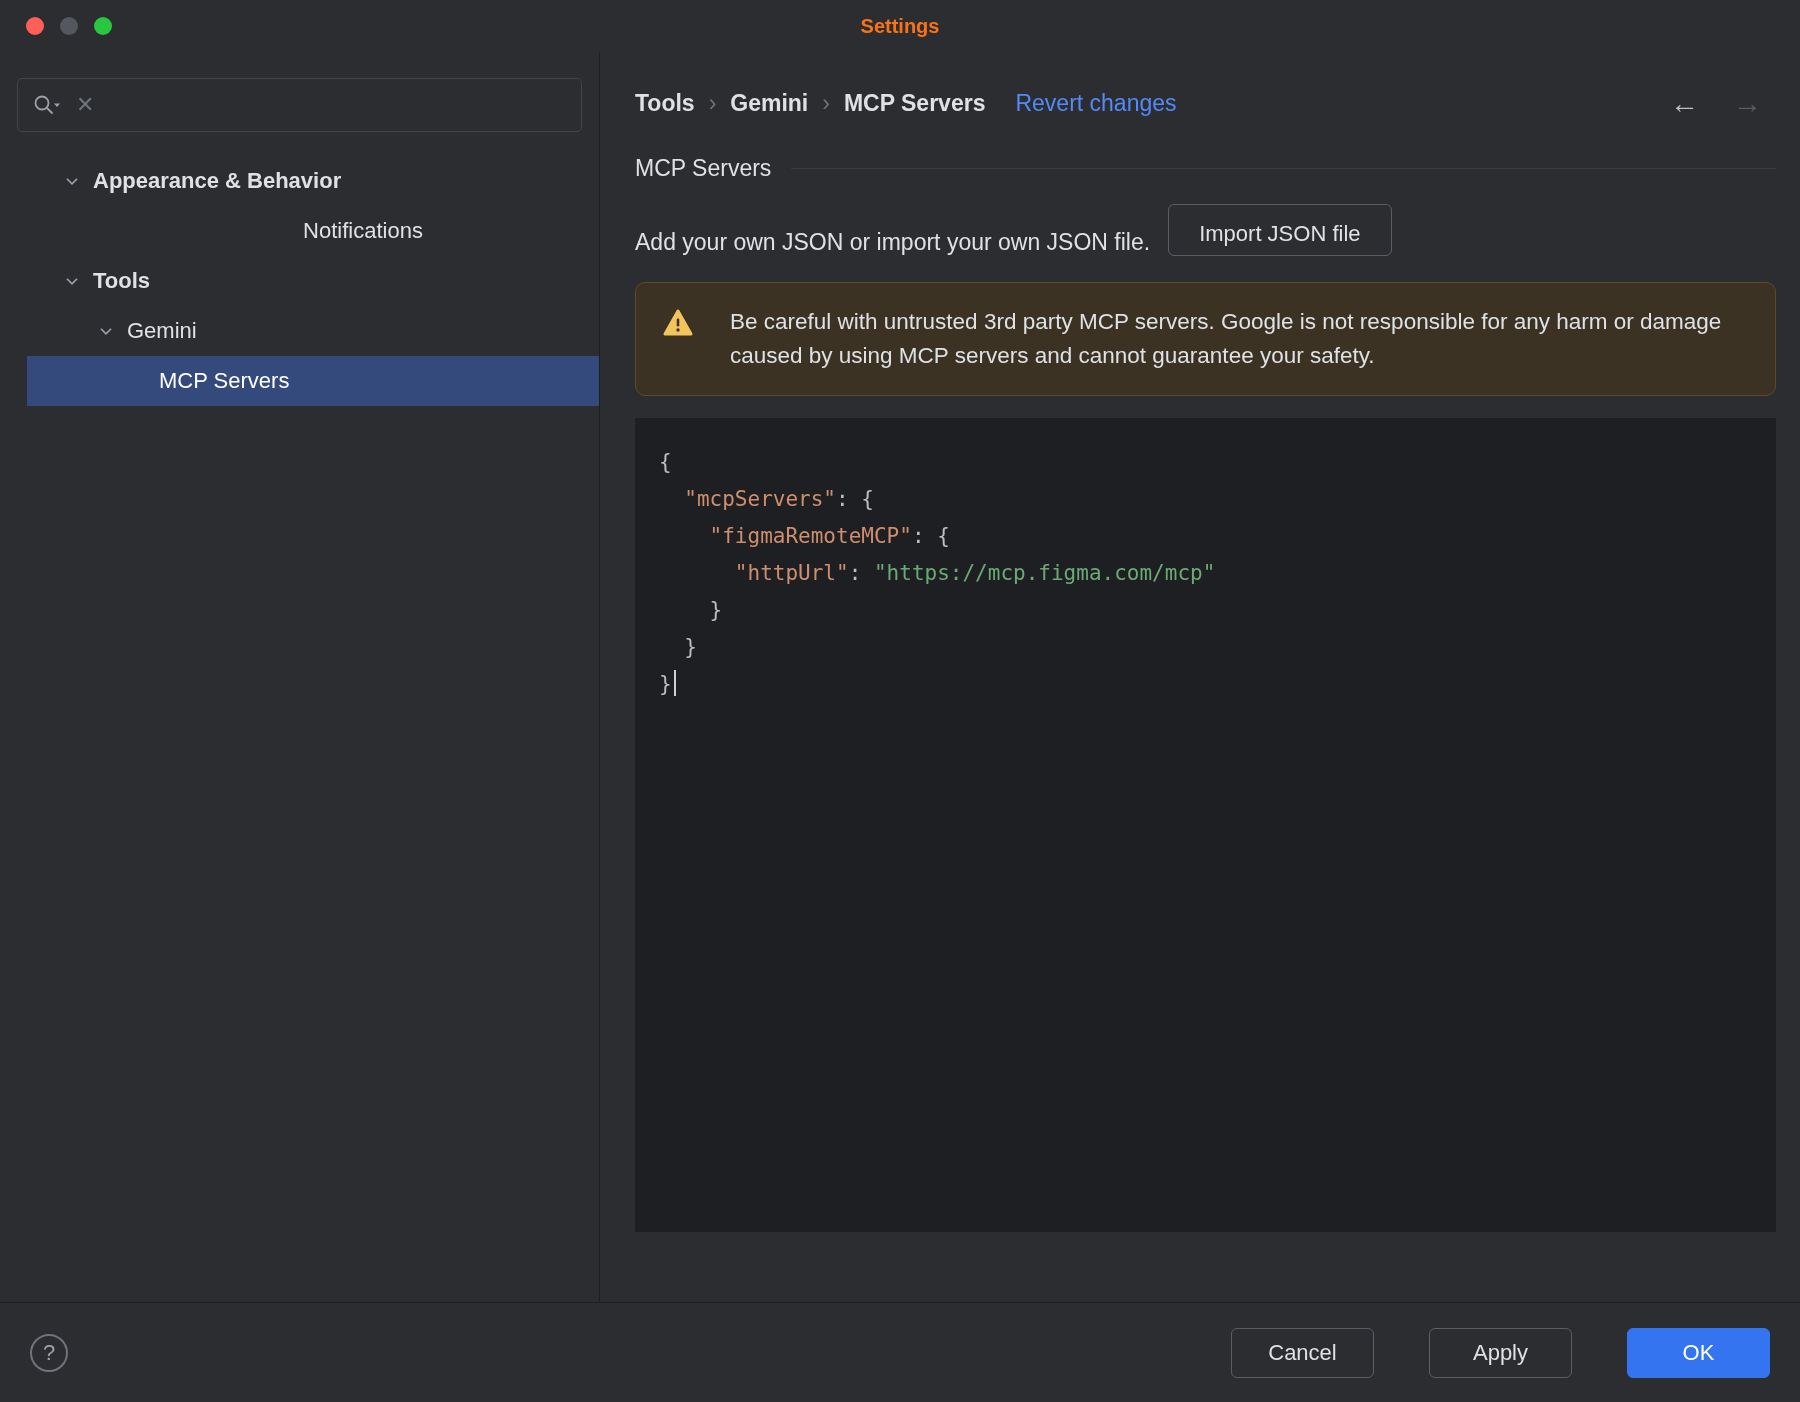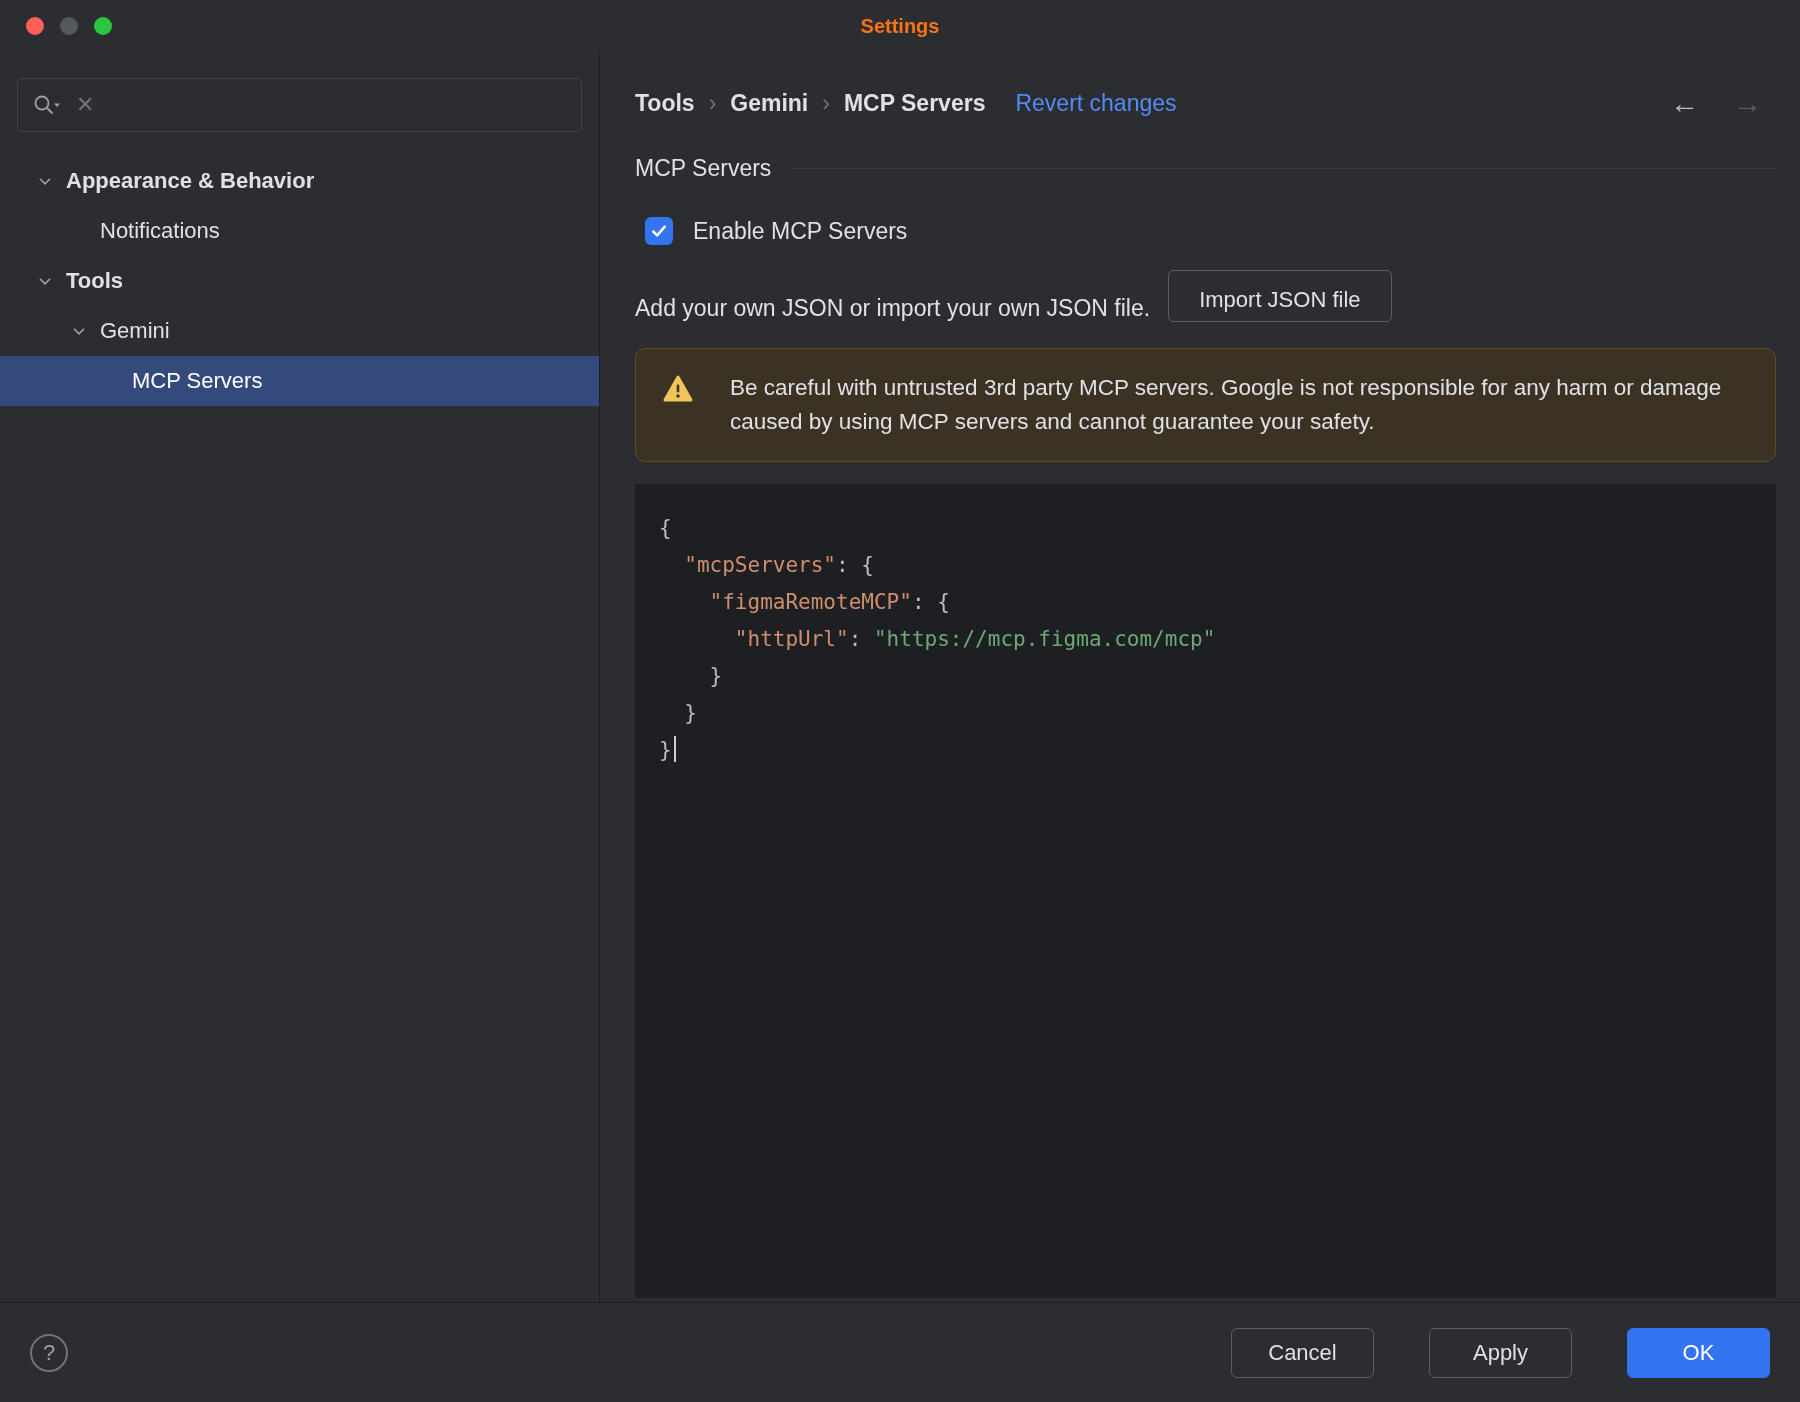--- a/index.html
+++ b/index.html
@@ -62,32 +62,32 @@
     display: flex;
     align-items: center;
     padding: 0 18px 0 14px;
     background: #2B2D30;
   }
   .search-icon-wrap { display: flex; align-items: center; margin-right: 14px; }
   .search-text { font-size: 23px; color: #DFE1E5; flex: 1; }
   .clear-icon { font-size: 22px; color: #6F737A; cursor: default; }
 
   
-  .tree { margin-top: 24px; }
+  .tree { margin-top: 24px; margin-left: 27px; }
   .tree-row {
     height: 50px;
     display: flex;
     align-items: center;
     font-size: 22px;
   }
   .tree-row .chev { width: 22px; height: 22px; display: inline-flex; align-items: center; justify-content: center; margin-right: 10px; }
   .tree-row .lbl { color: #DFE1E5; }
   .tree-row .lbl.bold { font-weight: bold; }
   .row-appearance, .row-tools { padding-left: 34px; }
-  .row-notifications { padding-left: 100px; }
+  .row-notifications { padding-left: 100px; justify-content: center; }
   .row-gemini { padding-left: 68px; }
   .row-mcp { padding-left: 132px; }
   .tree-row.selected { background: #344A7D; }
   .tree-row.selected .lbl { color: #FFFFFF; }
 
   
   .breadcrumb-row {
     margin-top: 28px;
     height: 46px;
     display: flex;
@@ -306,28 +306,20 @@
         <span class="nav-arrow back">←</span>
         <span class="nav-arrow fwd">→</span>
       </span>
     </div>
 
     <div class="section-row">
       <span class="section-title">MCP Servers</span>
       <span class="section-rule"></span>
     </div>
 
-    <div class="checkbox-row">
-      <span class="checkbox">
-        <svg width="20" height="20" viewBox="0 0 16 16">
-            <path d="M3.4 8.4l3.1 3.1 6.1-7" fill="none" stroke="#FFFFFF" stroke-width="2" stroke-linecap="round" stroke-linejoin="round"></path>
-          </svg>
-      </span>
-      <span class="checkbox-label">Enable MCP Servers</span>
-    </div>
 
     <div class="addjson-row">
       <span class="addjson-text">Add your own JSON or import your own JSON file.</span>
       <button class="import-btn">Import JSON file</button>
     </div>
 
     <div class="banner">
       <span class="warn-icon">
         <svg width="32" height="30" viewBox="0 0 32 30">
           <path d="M16 3 L29 26 L3 26 Z" fill="#F2C55C" stroke="#F2C55C" stroke-width="3" stroke-linejoin="round"></path>

